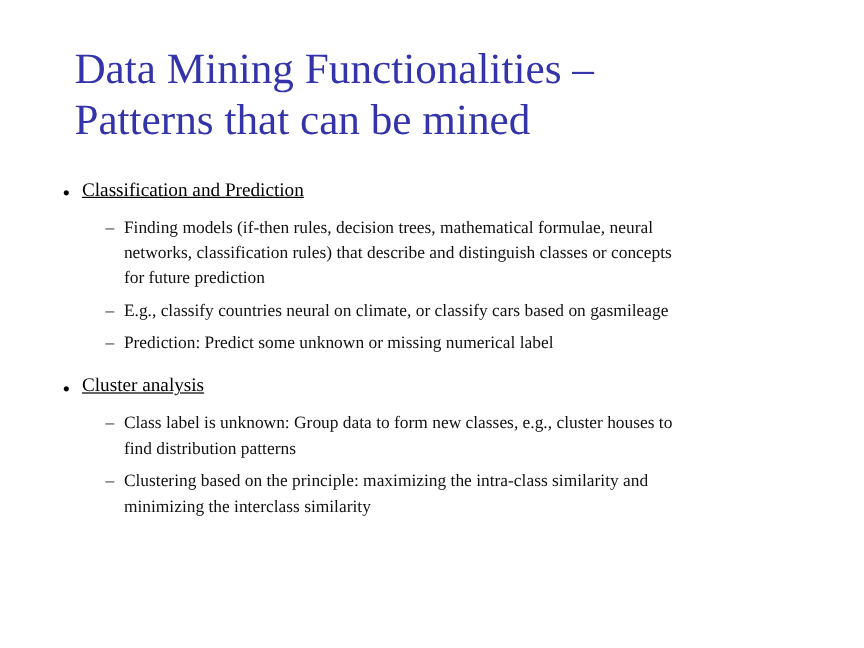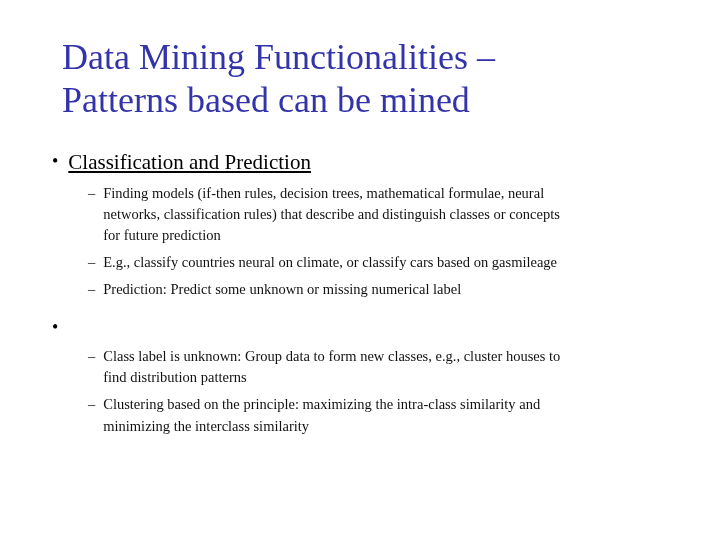--- a/index.html
+++ b/index.html
@@ -53,21 +53,21 @@
 
     .bullet-dot {
       font-size: 18px;
       margin-right: 10px;
       margin-top: 1px;
       flex-shrink: 0;
       color: #000;
     }
 
     .bullet-label {
-      font-size: 21px;
+      font-size: 16px;
       color: #000;
       text-decoration: underline;
       font-weight: normal;
     }
 
     .sub-items {
       padding-left: 36px;
       margin-top: 4px;
     }
 
@@ -90,21 +90,21 @@
     .sub-text {
       flex: 1;
     }
   </style>
 </head>
 <body>
 
 <div class="slide">
   <div class="title">
     <span>Data Mining Functionalities –</span><br>
-    <span>Patterns based can be mined</span>
+    <span>Patterns that can be mined</span>
   </div>
 
   <div class="content">
 
     <div class="bullet-item">
       <div class="bullet-main">
         <span class="bullet-dot">•</span>
         <span class="bullet-label">Classification and Prediction</span>
       </div>
       <div class="sub-items">
@@ -119,20 +119,21 @@
         <div class="sub-item">
           <span class="sub-dash">–</span>
           <span class="sub-text">Prediction: Predict some unknown or missing numerical label</span>
         </div>
       </div>
     </div>
 
     <div class="bullet-item">
       <div class="bullet-main">
         <span class="bullet-dot">•</span>
+        <span class="bullet-label">Cluster analysis</span>
       </div>
       <div class="sub-items">
         <div class="sub-item">
           <span class="sub-dash">–</span>
           <span class="sub-text">Class label is unknown: Group data to form new classes, e.g., cluster houses to find distribution patterns</span>
         </div>
         <div class="sub-item">
           <span class="sub-dash">–</span>
           <span class="sub-text">Clustering based on the principle: maximizing the intra-class similarity and minimizing the interclass similarity</span>
         </div>

